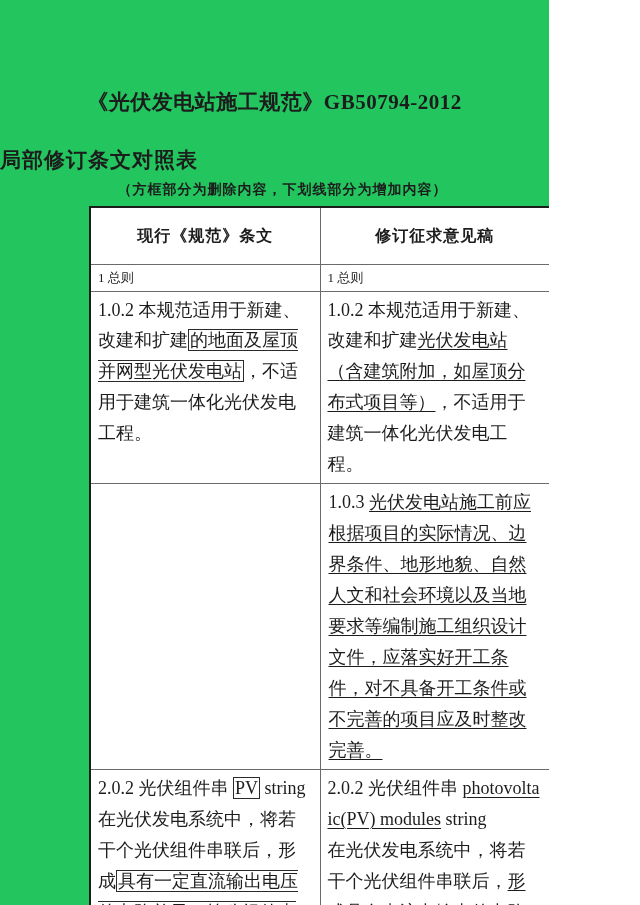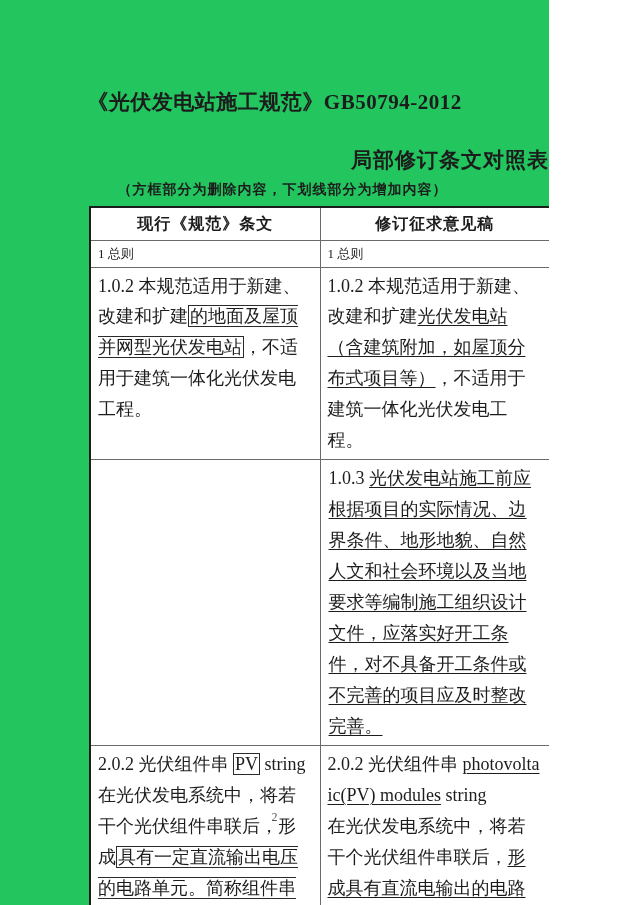--- a/index.html
+++ b/index.html
@@ -24,21 +24,21 @@
     text-align: center;
     font-size: 21px;
     font-weight: bold;
     letter-spacing: 0.5px;
   }
   .doc-subtitle {
     position: absolute;
     top: 146px;
     left: 0;
     width: 100%;
-    text-align: right;
+    text-align: left;
     font-size: 21px;
     font-weight: bold;
     letter-spacing: 1px;
   }
   .doc-note {
     position: absolute;
     top: 181px;
     left: 8px;
     width: 100%;
     text-align: center;
@@ -63,21 +63,21 @@
     font-size: 18px;
     line-height: 1.72;
     word-break: break-all;
   }
   .cmp-table th {
     text-align: center;
     vertical-align: middle;
     font-weight: bold;
     font-size: 16px;
     height: 28px;
-    padding: 2px;
+    padding: 14px;
     letter-spacing: 1px;
   }
   
   tbody tr:nth-child(1) td { height: 18px; }
   tbody tr:nth-child(2) td { height: 100px; }
   tbody tr:nth-child(3) td { height: 150px; padding-left: 8px; }
   tbody tr:nth-child(4) td { height: 74px; }
   tbody tr:nth-child(5) td { height: 18px; }
   tbody tr:nth-child(6) td { height: 113px; }
   tbody tr:nth-child(7) td { height: 22px; }

